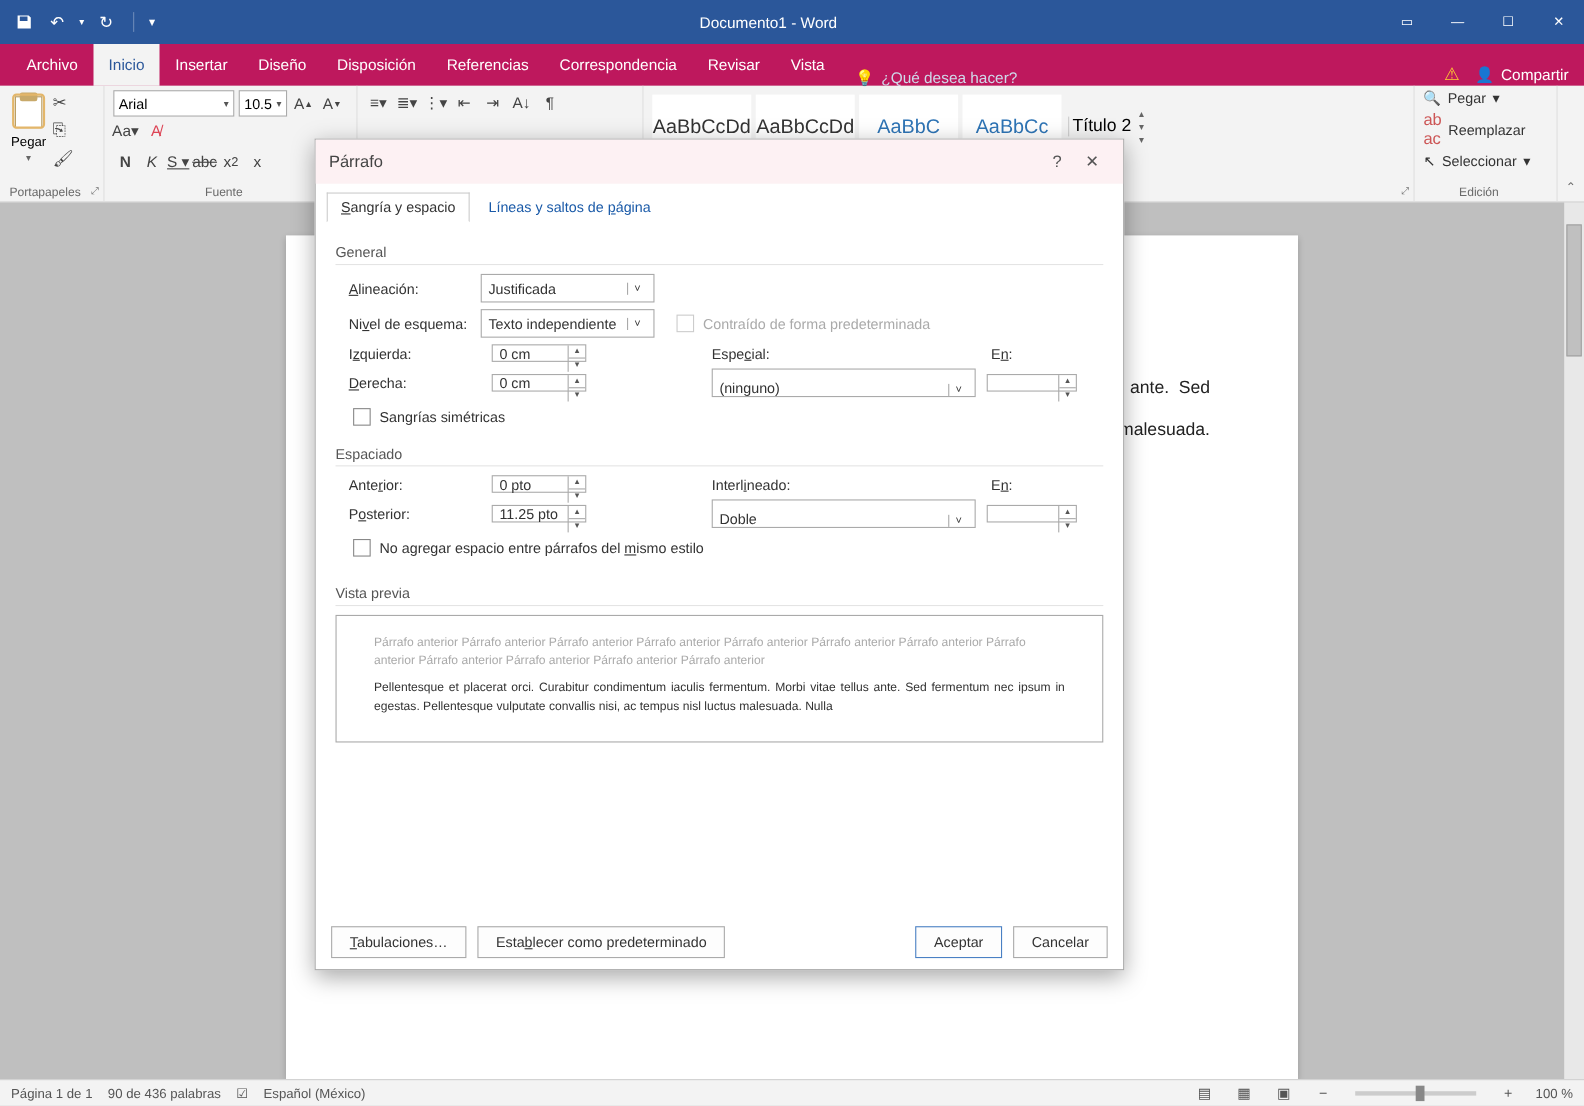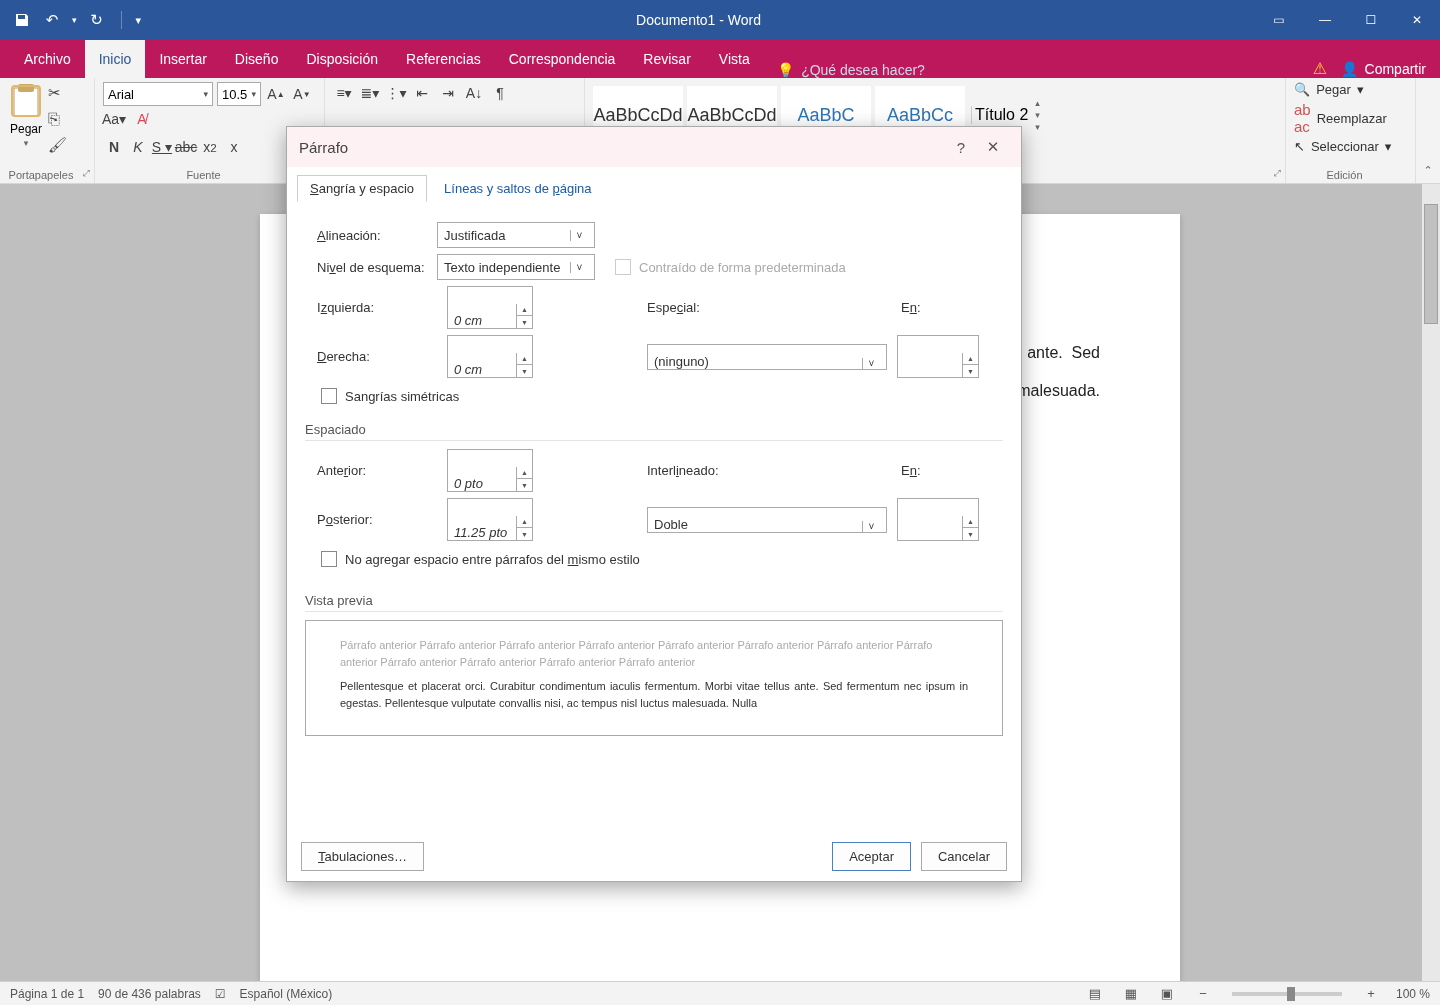--- a/index.html
+++ b/index.html
@@ -82,21 +82,21 @@
 .dlg-tabs { display: flex; padding: 8px 10px 0 10px; gap: 4px; }
 .dlg-tab { border: 1px solid #ccc; padding: 5px 12px; font-size: 13px; background: #fff; color: #333; }
 .dlg-tab.active { border-bottom: 1px solid #fff; background: #fff; }
 .dlg-tab.inactive { border-color: transparent; color: #1a5aa8; }
 .dlg-body { flex: 1; padding: 14px 18px 10px 18px; font-size: 13px; color: #333; overflow: hidden; }
 .section-head { font-size: 13px; color: #555; margin: 6px 0 8px 0; border-bottom: 1px solid #e4e4e4; padding-bottom: 3px; }
 .form-row { display: flex; align-items: center; margin: 6px 0; }
 .flabel { width: 132px; padding-left: 12px; }
 .dcombo { border: 1px solid #aaa; background: #fff; height: 26px; display: flex; align-items: center; padding: 0 6px; font-size: 13px; width: 158px; }
 .dcombo .arr { margin-left: auto; width: 18px; border-left: 1px solid #aaa; text-align: center; font-size: 10px; }
-.spn { border: 1px solid #aaa; background: #fff; height: 43px; display: flex; align-items: flex-end; font-size: 13px; width: 86px; font-style: italic; }
+.spn { border: 1px solid #aaa; background: #fff; height: 16px; display: flex; align-items: flex-start; font-size: 13px; width: 86px; }
 .spn .spval { flex: 1; padding-left: 6px; }
 .spn .sparrs { width: 16px; border-left: 1px solid #aaa; display: flex; flex-direction: column; font-size: 7px; color: #555; }
 .spn .sparrs div { height: 12px; display: flex; align-items: center; justify-content: center; border-bottom: 1px solid #aaa; }
 .spn .sparrs div:last-child { border-bottom: none; }
 .dchk { display: flex; align-items: center; gap: 8px; margin: 10px 0 4px 16px; }
 .dchkbox { width: 16px; height: 16px; border: 1px solid #888; background: #fff; }
 .dchk.disabled { color: #aaa; }
 .dchk.disabled .dchkbox { border-color: #ccc; }
 .col2 { display: flex; gap: 10px; align-items: center; }
 .wide-combo { width: 240px; align-items: flex-end; }
@@ -294,20 +294,21 @@
     <div class="spacer"></div>
     <div class="dbtn">?</div>
     <div class="dbtn">✕</div>
   </div>
   <div class="dlg-tabs">
     <div class="dlg-tab active"><span class="u">S</span>angría y espacio</div>
     <div class="dlg-tab inactive">Líneas y saltos de <span class="u">p</span>ágina</div>
   </div>
   <div class="dlg-body">
 
+    <div class="section-head">General</div>
     <div class="form-row">
       <div class="flabel"><span class="u">A</span>lineación:</div>
       <div class="dcombo">
         <span>Justificada</span>
         <span class="arr">˅</span>
       </div>
     </div>
     <div class="form-row">
       <div class="flabel">Ni<span class="u">v</span>el de esquema:</div>
       <div class="dcombo">
@@ -403,17 +404,18 @@
 
     <div class="section-head" style="margin-top:26px;">Vista previa</div>
     <div class="preview-box">
       <div>Párrafo anterior Párrafo anterior Párrafo anterior Párrafo anterior Párrafo anterior Párrafo anterior Párrafo anterior Párrafo anterior Párrafo anterior Párrafo anterior Párrafo anterior Párrafo anterior</div>
       <div class="main-t">Pellentesque  et  placerat  orci.  Curabitur  condimentum  iaculis  fermentum.  Morbi  vitae  tellus  ante.  Sed fermentum nec ipsum in egestas. Pellentesque vulputate convallis nisi, ac tempus nisl luctus malesuada. Nulla</div>
     </div>
   </div>
 
   <div class="dlg-buttons">
     <div class="dbtn2"><span class="u">T</span>abulaciones…</div>
+    <div class="dbtn2">Esta<span class="u">b</span>lecer como predeterminado</div>
     <div style="flex:1"></div>
     <div class="dbtn2 primary">Aceptar</div>
     <div class="dbtn2">Cancelar</div>
   </div>
 </div>
 
 </body></html>

